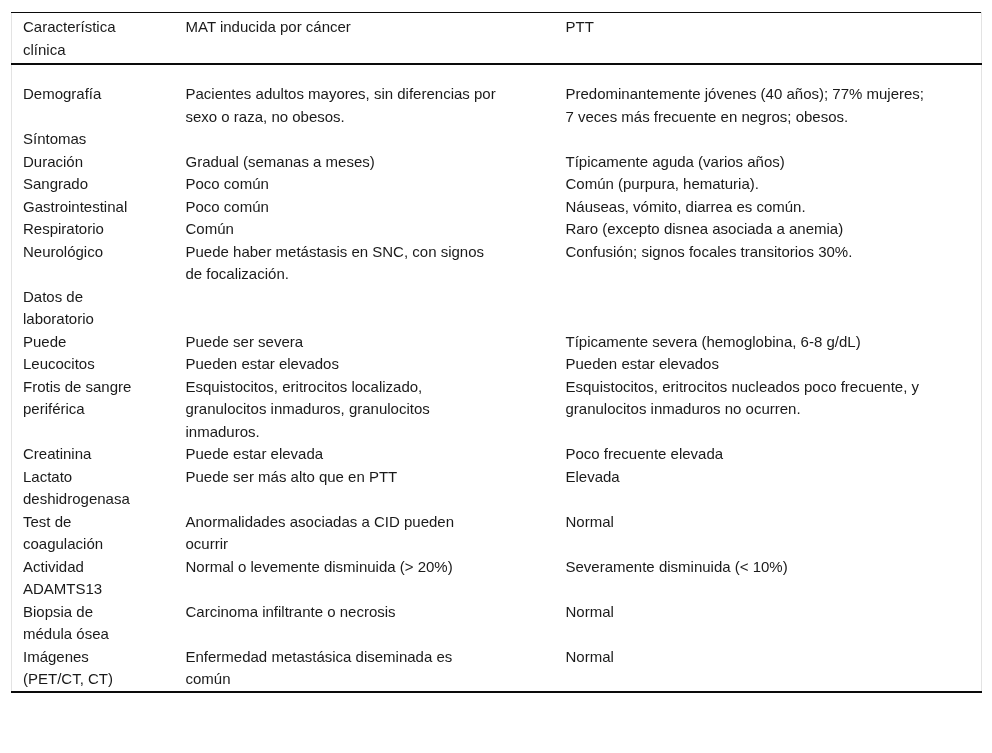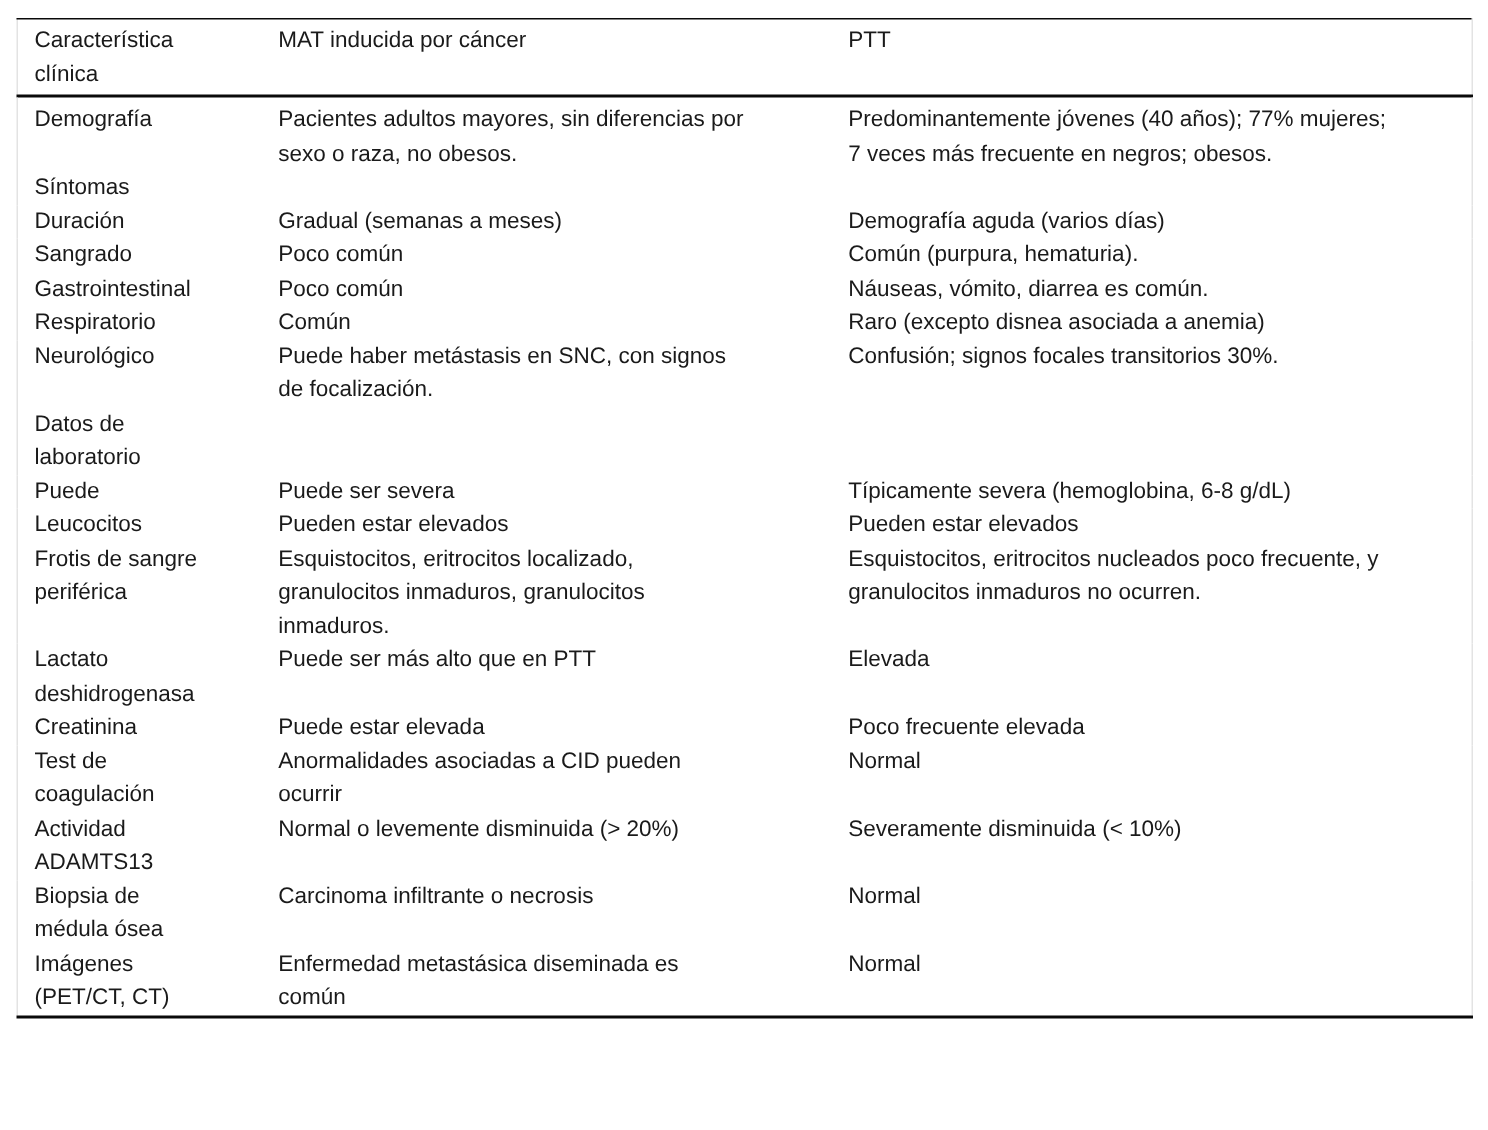--- a/index.html
+++ b/index.html
@@ -38,21 +38,21 @@
     color: #1a1a1a;
     white-space: pre-line;
     padding: 0 14px 0 0;
   }
   th:first-child, td:first-child { padding-left: 11px; }
   thead th {
     padding-top: 3px;
     padding-bottom: 2px;
     border-bottom: 2.3px solid #0a0a0a;
   }
-  tbody tr:first-child td { padding-top: 4px; }
+  tbody tr:first-child td { padding-top: 18px; }
 </style>
 </head>
 <body>
 
 <div class="tbl-wrap">
   <table class="comparison">
     <colgroup>
       <col class="c1">
         <col class="c2">
         <col class="c3">
@@ -74,21 +74,21 @@
 7 veces más frecuente en negros; obesos.</td>
         </tr>
         <tr>
           <td>Síntomas</td>
           <td></td>
           <td></td>
         </tr>
         <tr>
           <td>Duración</td>
           <td>Gradual (semanas a meses)</td>
-          <td>Demografía aguda (varios días)</td>
+          <td>Típicamente aguda (varios años)</td>
         </tr>
         <tr>
           <td>Sangrado</td>
           <td>Poco común</td>
           <td>Común (purpura, hematuria).</td>
         </tr>
         <tr>
           <td>Gastrointestinal</td>
           <td>Poco común</td>
           <td>Náuseas, vómito, diarrea es común.</td>
@@ -123,29 +123,29 @@
         <tr>
           <td>Frotis de sangre
 periférica</td>
           <td>Esquistocitos, eritrocitos localizado,
 granulocitos inmaduros, granulocitos
 inmaduros.</td>
           <td>Esquistocitos, eritrocitos nucleados poco frecuente, y
 granulocitos inmaduros no ocurren.</td>
         </tr>
         <tr>
+          <td>Creatinina</td>
+          <td>Puede estar elevada</td>
+          <td>Poco frecuente elevada</td>
+        </tr>
+        <tr>
           <td>Lactato
 deshidrogenasa</td>
           <td>Puede ser más alto que en PTT</td>
           <td>Elevada</td>
-        </tr>
-        <tr>
-          <td>Creatinina</td>
-          <td>Puede estar elevada</td>
-          <td>Poco frecuente elevada</td>
         </tr>
         <tr>
           <td>Test de
 coagulación</td>
           <td>Anormalidades asociadas a CID pueden
 ocurrir</td>
           <td>Normal</td>
         </tr>
         <tr>
           <td>Actividad

